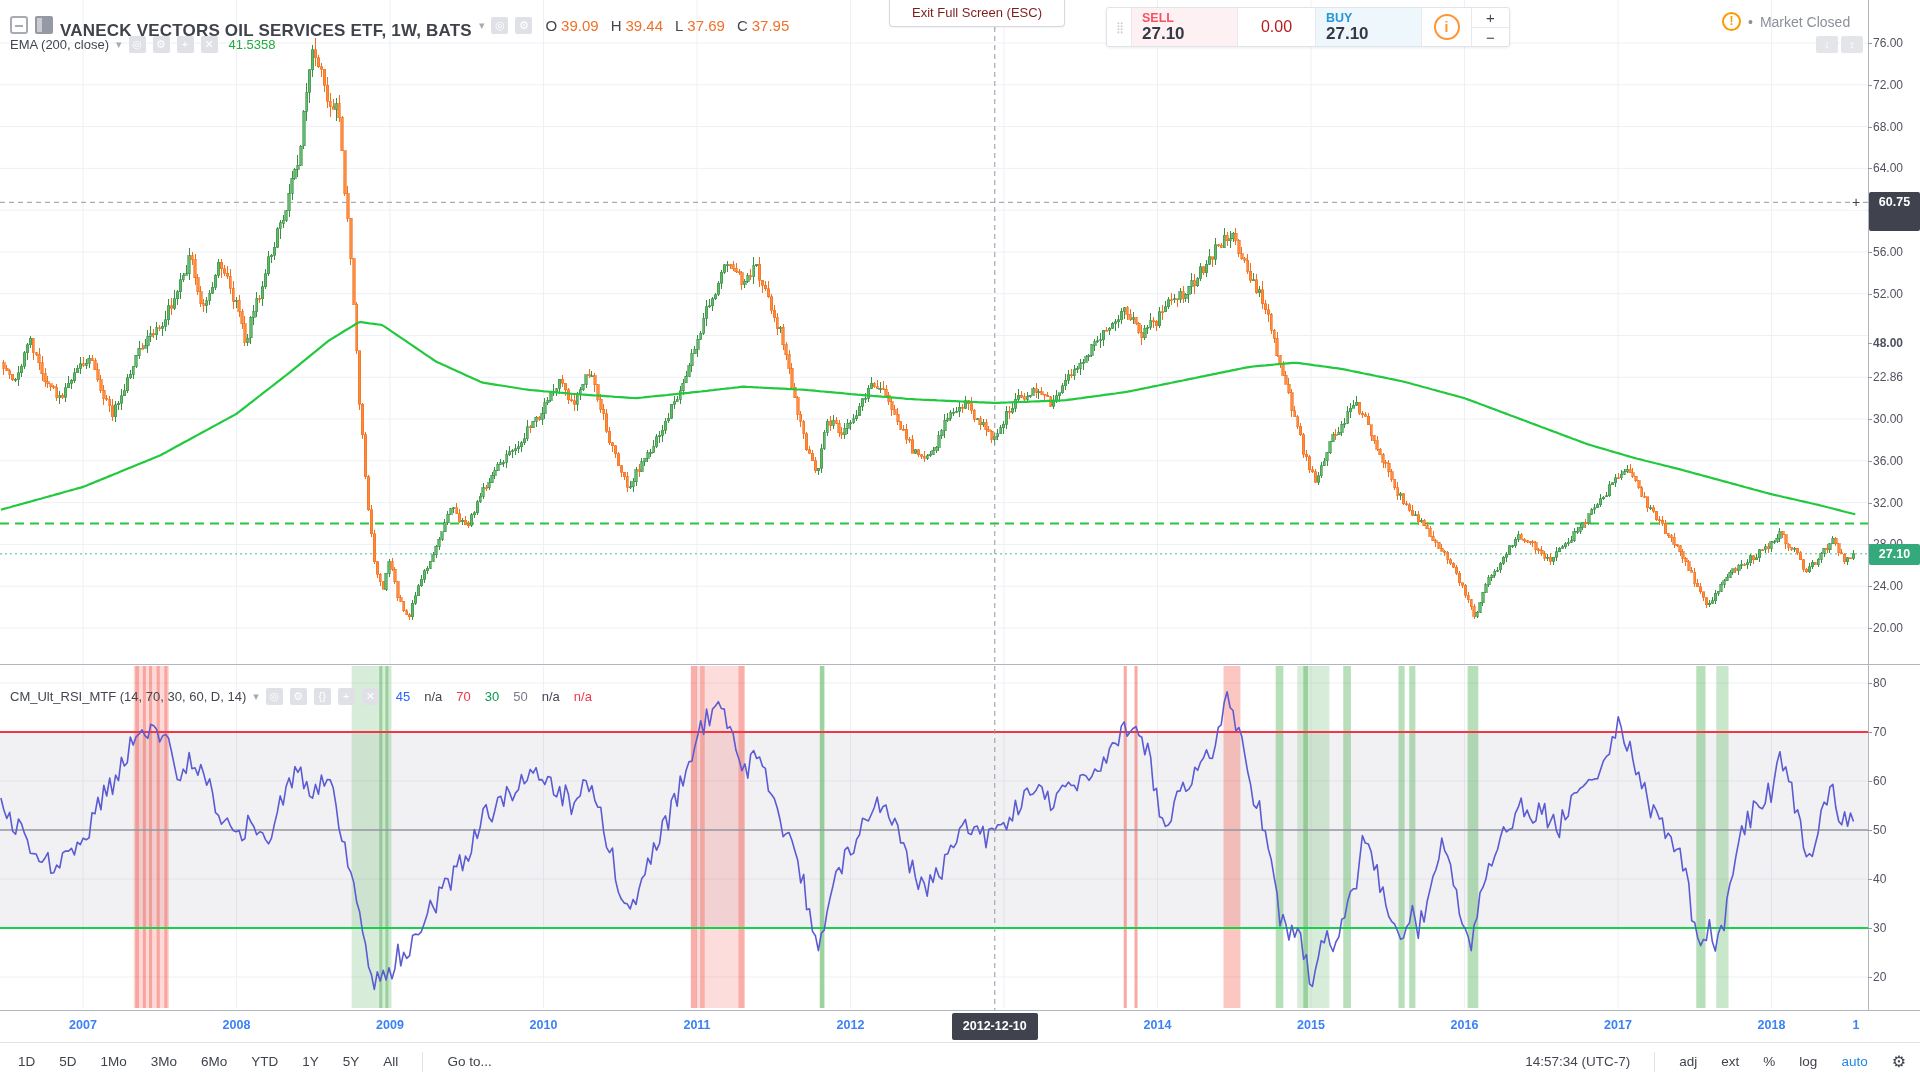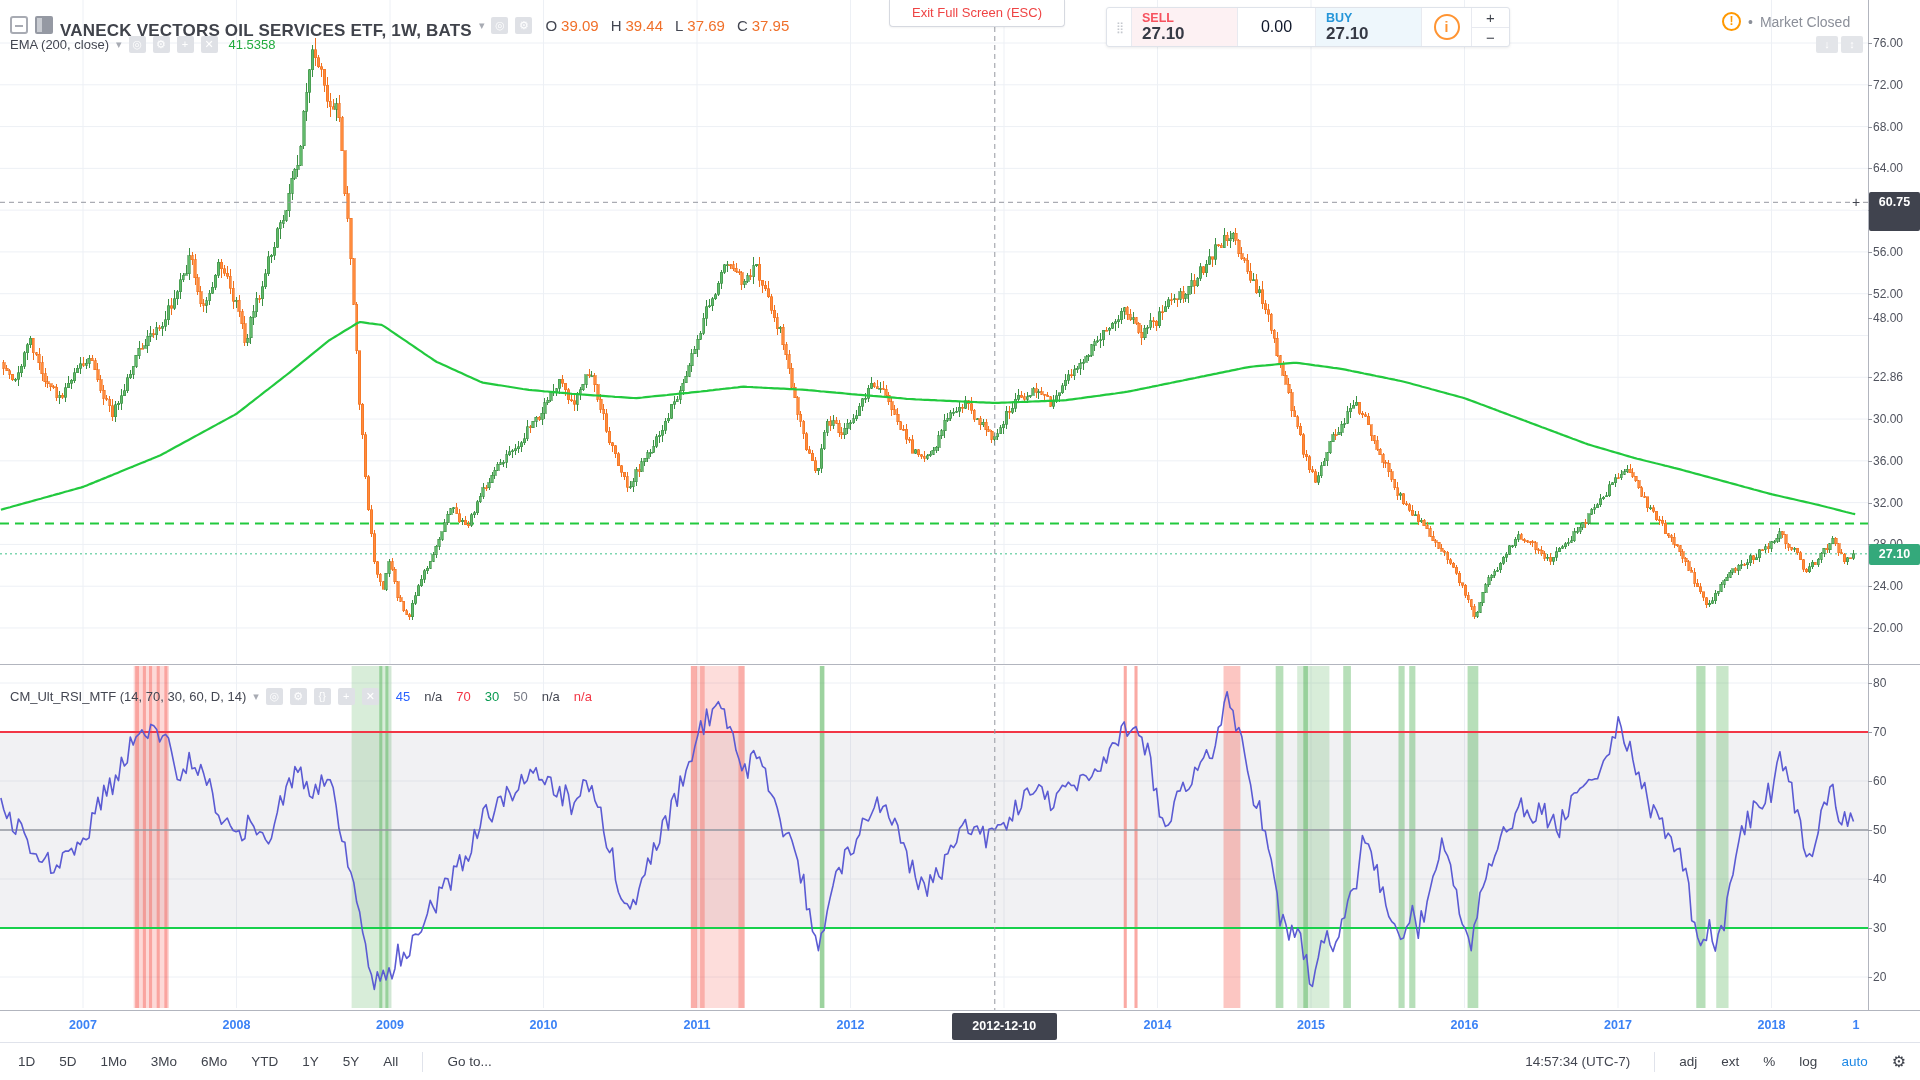--- a/index.html
+++ b/index.html
@@ -13,21 +13,21 @@
   .ptick { position:absolute; left:4px; font-size:12px; color:#50535e; line-height:14px; }
   .ptick:before { content:""; position:absolute; left:-5px; top:7px; width:4px; border-top:1px solid #9598a1; }
   .pane-sep { position:absolute; left:0; top:664px; width:1920px; height:1px; background:#b2b5be; }
   .time-axis { position:absolute; left:0; top:1010px; width:1920px; height:32px;
     background:#fff; border-top:1px solid #b2b5be; }
   .ytick { position:absolute; top:7px; width:60px; text-align:center; font-size:12.5px; font-weight:bold; color:#3b82f6; }
   .badge { position:absolute; background:#40434e; color:#fff; font-size:12.5px; font-weight:bold;
     border-radius:2px; text-align:center; }
   .badge-price { left:1869px; width:51px; height:39px; line-height:21px; top:192px; }
   .badge-last { left:1869px; width:51px; height:21px; line-height:21px; top:544px; background:#34a97b; }
-  .badge-date { left:952px; top:2px; width:105px; height:27px; line-height:27px; }
+  .badge-date { left:952px; top:2px; width:86px; height:27px; line-height:27px; }
   .axis-plus { position:absolute; left:1850px; top:195px; font-size:14px; color:#40434e; background:#fff; padding:0 2px; line-height:15px; }
 
   
   .legend { position:absolute; display:flex; align-items:center; gap:7px; }
   .legend-row1 { left:10px; top:9px; }
   .legend-row2 { left:10px; top:36px; }
   .legend-rsi  { left:10px; top:688px; }
   .win-btn1 { width:18px; height:18px; border:2px solid #a8abb3; border-radius:3px; position:relative; }
   .win-btn1:after { content:""; position:absolute; left:3px; right:3px; top:50%; border-top:2px solid #a8abb3; }
   .win-btn2 { width:18px; height:18px; background:#9599a3; border-radius:2px; position:relative; }
@@ -39,37 +39,37 @@
   .ohlc { font-size:15px; color:#434651; display:flex; gap:4px; margin-left:6px; }
   .ohlc b { font-weight:normal; color:#f0702a; }
   .ohlc span.l { margin-left:8px; }
   .ind-label { font-size:13px; color:#434651; }
   .ind-val-green { font-size:13px; color:#22ab3f; margin-left:4px; }
   .rsi-vals { display:flex; gap:14px; font-size:13px; margin-left:10px; }
   .c-blue{color:#2962ff} .c-dim{color:#434651} .c-red{color:#f23645} .c-green{color:#089950} .c-gray{color:#787b86}
 
   
   .exit-tip { position:absolute; left:889px; top:0; width:176px; height:27px; background:#fff;
-    border:1px solid #d6d9e0; border-top:none; border-radius:0 0 4px 4px; color:#ef4444;
+    border:1px solid #d6d9e0; border-top:none; border-radius:0 0 4px 4px; color:#7f1d1d;
     font-size:13px; text-align:center; line-height:25px; box-shadow:0 1px 2px rgba(0,0,0,.05); }
 
   
   .order { position:absolute; left:1106px; top:7px; height:40px; display:flex; background:#fff;
     border:1px solid #dfe3ea; border-radius:3px; box-shadow:0 1px 3px rgba(0,0,0,.08); }
   .order > div { border-left:1px solid #e8eaf0; }
   .order > div:first-child { border-left:none; }
   .o-handle { width:24px; display:flex; align-items:center; justify-content:center; color:#c5c8ce;
     font-size:11px; letter-spacing:-2px; }
   .o-cell { width:106px; padding:3px 10px; }
   .o-cell .tag { font-size:12.5px; font-weight:bold; }
   .o-cell .px { font-size:17px; font-weight:bold; color:#363a45; line-height:18px; }
   .o-sell { background:#fdf1f3; } .o-sell .tag { color:#f7525f; }
   .o-buy { background:#eef7fc; } .o-buy .tag { color:#2596d9; }
   .o-spread { width:78px; display:flex; align-items:center; justify-content:center;
-    font-size:16px; color:#0f172a; }
+    font-size:16px; color:#b91c1c; }
   .o-info { width:50px; display:flex; align-items:center; justify-content:center; }
   .o-info .circ { width:26px; height:26px; border:2.5px solid #ff9432; border-radius:50%;
     color:#ff9432; font-weight:bold; font-size:14px; text-align:center; line-height:22px; }
   .o-pm { width:38px; display:flex; flex-direction:column; }
   .o-pm div { flex:1; text-align:center; font-size:15px; color:#3f434c; line-height:19px; }
   .o-pm div:first-child { border-bottom:1px solid #e8eaf0; }
 
   
   .mstatus { position:absolute; left:1722px; top:12px; display:flex; align-items:center; gap:7px; }
   .warn { width:19px; height:19px; border:2px solid #ff9800; border-radius:50%; color:#ff9800;
@@ -1444,21 +1444,21 @@
     </svg>
 
   <div class="price-axis" id="price-axis">
       <div class="ptick" style="top: 36px;">76.00</div>
       <div class="ptick" style="top: 77.784px;">72.00</div>
       <div class="ptick" style="top: 119.568px;">68.00</div>
       <div class="ptick" style="top: 161.352px;">64.00</div>
       <div class="ptick" style="top: 203.136px;">60.00</div>
       <div class="ptick" style="top: 244.92px;">56.00</div>
       <div class="ptick" style="top: 286.704px;">52.00</div>
-      <div class="ptick" style="top: 311px;">48.00</div>
+      <div class="ptick" style="top: 336px; font-weight: bold;">48.00</div>
       <div class="ptick" style="top: 370.272px;">22.86</div>
       <div class="ptick" style="top: 412.056px;">30.00</div>
       <div class="ptick" style="top: 453.84px;">36.00</div>
       <div class="ptick" style="top: 495.624px;">32.00</div>
       <div class="ptick" style="top: 537.408px;">28.00</div>
       <div class="ptick" style="top: 579.192px;">24.00</div>
       <div class="ptick" style="top: 620.976px;">20.00</div>
       <div class="ptick" style="top: 676px;">80</div>
       <div class="ptick" style="top: 725px;">70</div>
       <div class="ptick" style="top: 774px;">60</div>

